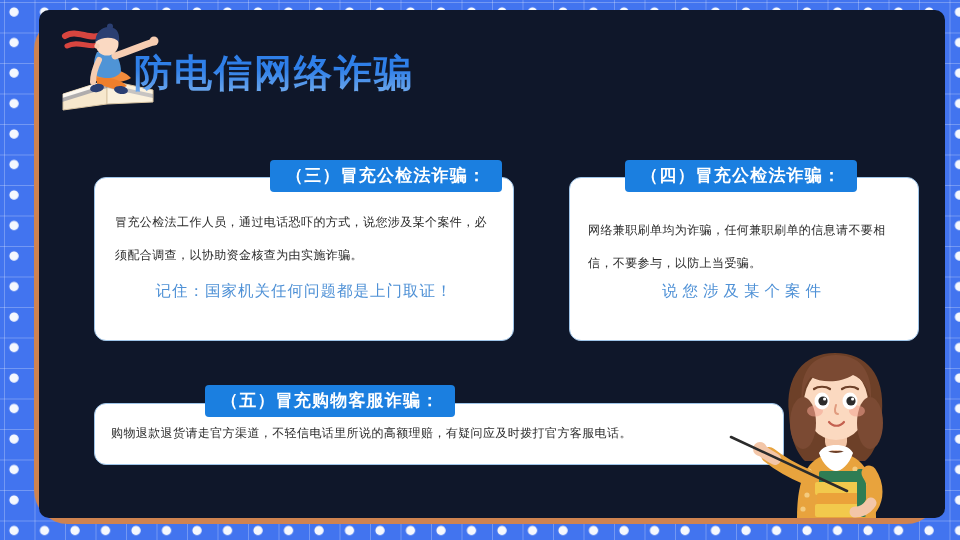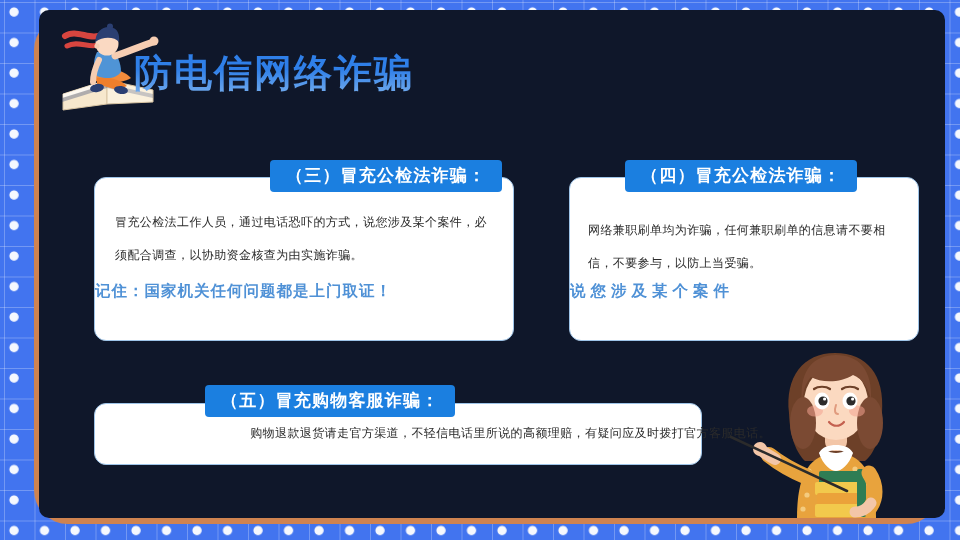--- a/index.html
+++ b/index.html
@@ -98,38 +98,38 @@
     color: #2b2b2b;
     line-height: 33px;
     letter-spacing: 0.4px;
   }
   .card-highlight {
     font-size: 15.5px;
     color: #4f91d6;
     letter-spacing: 1px;
     line-height: 33px;
   }
-  .center { text-align: left; font-weight: bold; }
+  .center { text-align: center; }
 
   
   #card-three { left: 55px; top: 167px; width: 420px; height: 164px; }
   #badge-three { left: 175px; top: -18px; }
   #card-three .card-body { position: absolute; left: 20px; top: 28px; width: 382px; }
   #card-three .card-highlight { position: absolute; left: 0; top: 96px; width: 100%; }
 
   
   #card-four { left: 530px; top: 167px; width: 350px; height: 164px; }
   #badge-four { left: 55px; top: -18px; }
   #card-four .card-body { position: absolute; left: 18px; top: 36px; width: 316px; }
   #card-four .card-highlight { position: absolute; left: 0; top: 96px; width: 100%; letter-spacing: 5px; }
 
   
-  #card-five { left: 55px; top: 393px; width: 608px; height: 62px; }
+  #card-five { left: 55px; top: 393px; width: 690px; height: 62px; }
   #badge-five { left: 110px; top: -19px; }
-  #card-five .card-body { position: absolute; left: 16px; top: 14px; width: 660px; line-height: 30px; text-align: right; }
+  #card-five .card-body { position: absolute; left: 16px; top: 14px; width: 660px; line-height: 30px; }
 
   
   #teacher {
     position: absolute;
     right: 10px; bottom: 0;
     width: 190px; height: 175px;
   }
   #pointer-stick {
     position: absolute;
     left: 690px; top: 425px;

